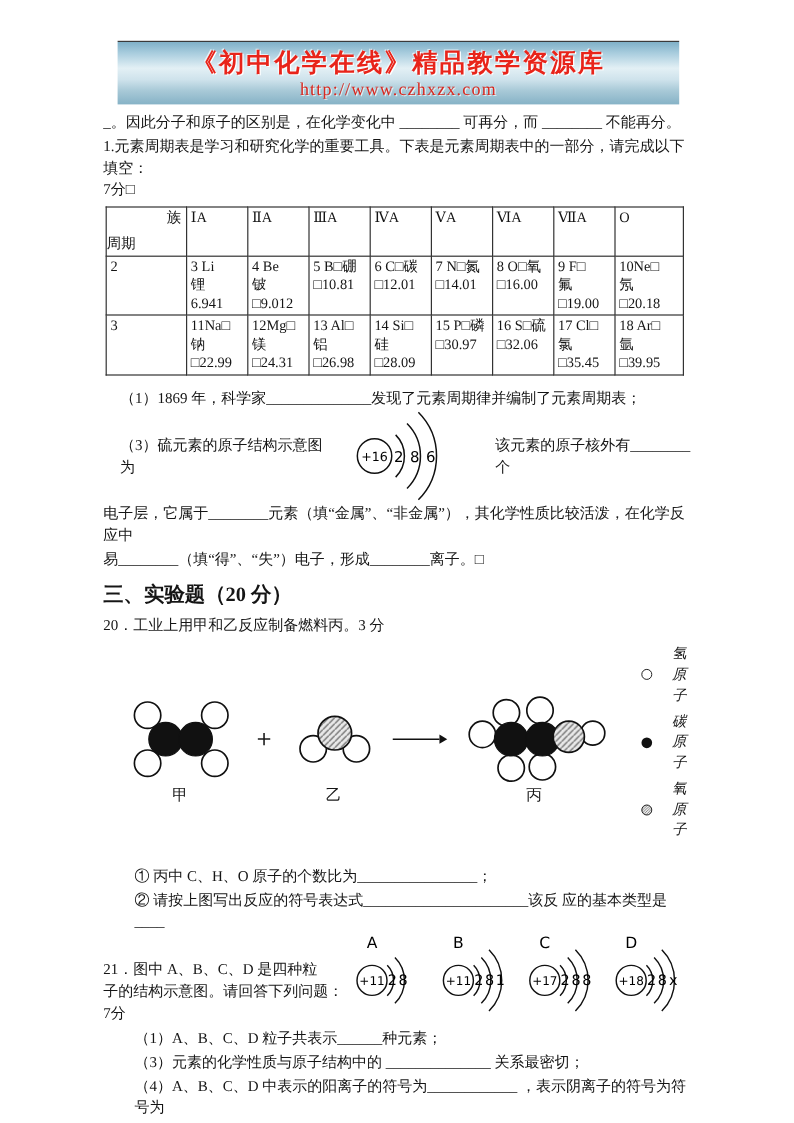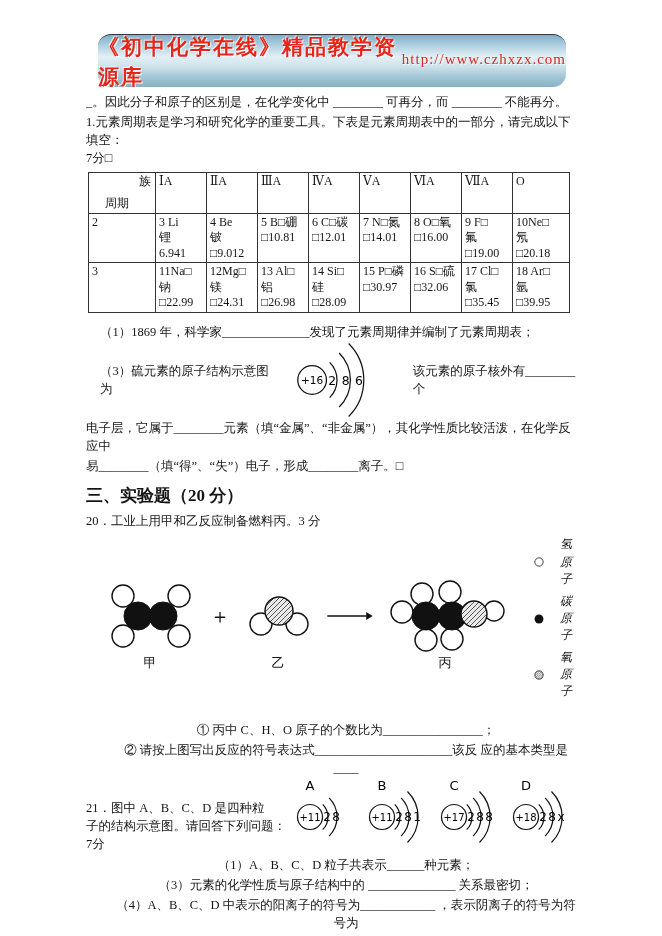--- a/index.html
+++ b/index.html
@@ -9,42 +9,42 @@
     font-size:12.5px;color:#151515;line-height:1.45;
   }
   .content{padding:0 82px 0 86px;}
   .pre{white-space:pre-line;}
 
   
   .banner{
     width:468px;height:52px;margin:34px 0 6px 12px;position:relative;
     border-top:1px solid #3a3a3a;
     background:linear-gradient(180deg,#7fb0c8 0%,#a9cdde 18%,#e3f0f5 42%,#cfe3ec 60%,#a8c9d7 78%,#86b2c6 100%);
-    display:flex;flex-direction:row;align-items:center;justify-content:flex-start;border-radius:13px;
+    display:flex;flex-direction:column;align-items:center;justify-content:center;
   }
   .banner-title{
     font-weight:bold;font-size:21px;color:#e8241a;letter-spacing:2px;
     text-shadow:1px 1px 0 #fff,-1px -1px 0 #ffffffaa;margin-top:2px;
   }
   .banner-url{
     font-weight:normal;font-size:15px;color:#d8281f;letter-spacing:1px;
     text-shadow:1px 1px 0 #ffffffbb;margin-top:-3px;
   }
 
   p{margin:0;}
   .line{margin:2px 0;}
   .indent{padding-left:14px;}
-  .indent2{padding-left:26px;text-align:center;}
+  .indent2{padding-left:26px;}
 
   
   table.ptable{border-collapse:collapse;margin:4px 0 10px 2px;table-layout:fixed;}
   table.ptable td{border:1px solid #333;vertical-align:top;padding:1px 3px;font-size:12px;line-height:1.3;}
   td.corner{position:relative;width:60px;height:38px;}
   .corner-top{position:absolute;top:1px;right:4px;}
-  .corner-bottom{position:absolute;bottom:1px;left:16px;}
+  .corner-bottom{position:absolute;bottom:1px;left:0;}
   .col-el{width:44px;}
   .col-last{width:50px;}
   .period-cell{font-size:12px;}
 
   
   svg text{font-family:"DejaVu Sans","Liberation Sans",sans-serif;}
   .atom-row{display:flex;align-items:center;margin:2px 0;gap:16px;}
 
   .section-title{font-weight:bold;font-size:17px;margin:8px 0 4px 0;}
 

